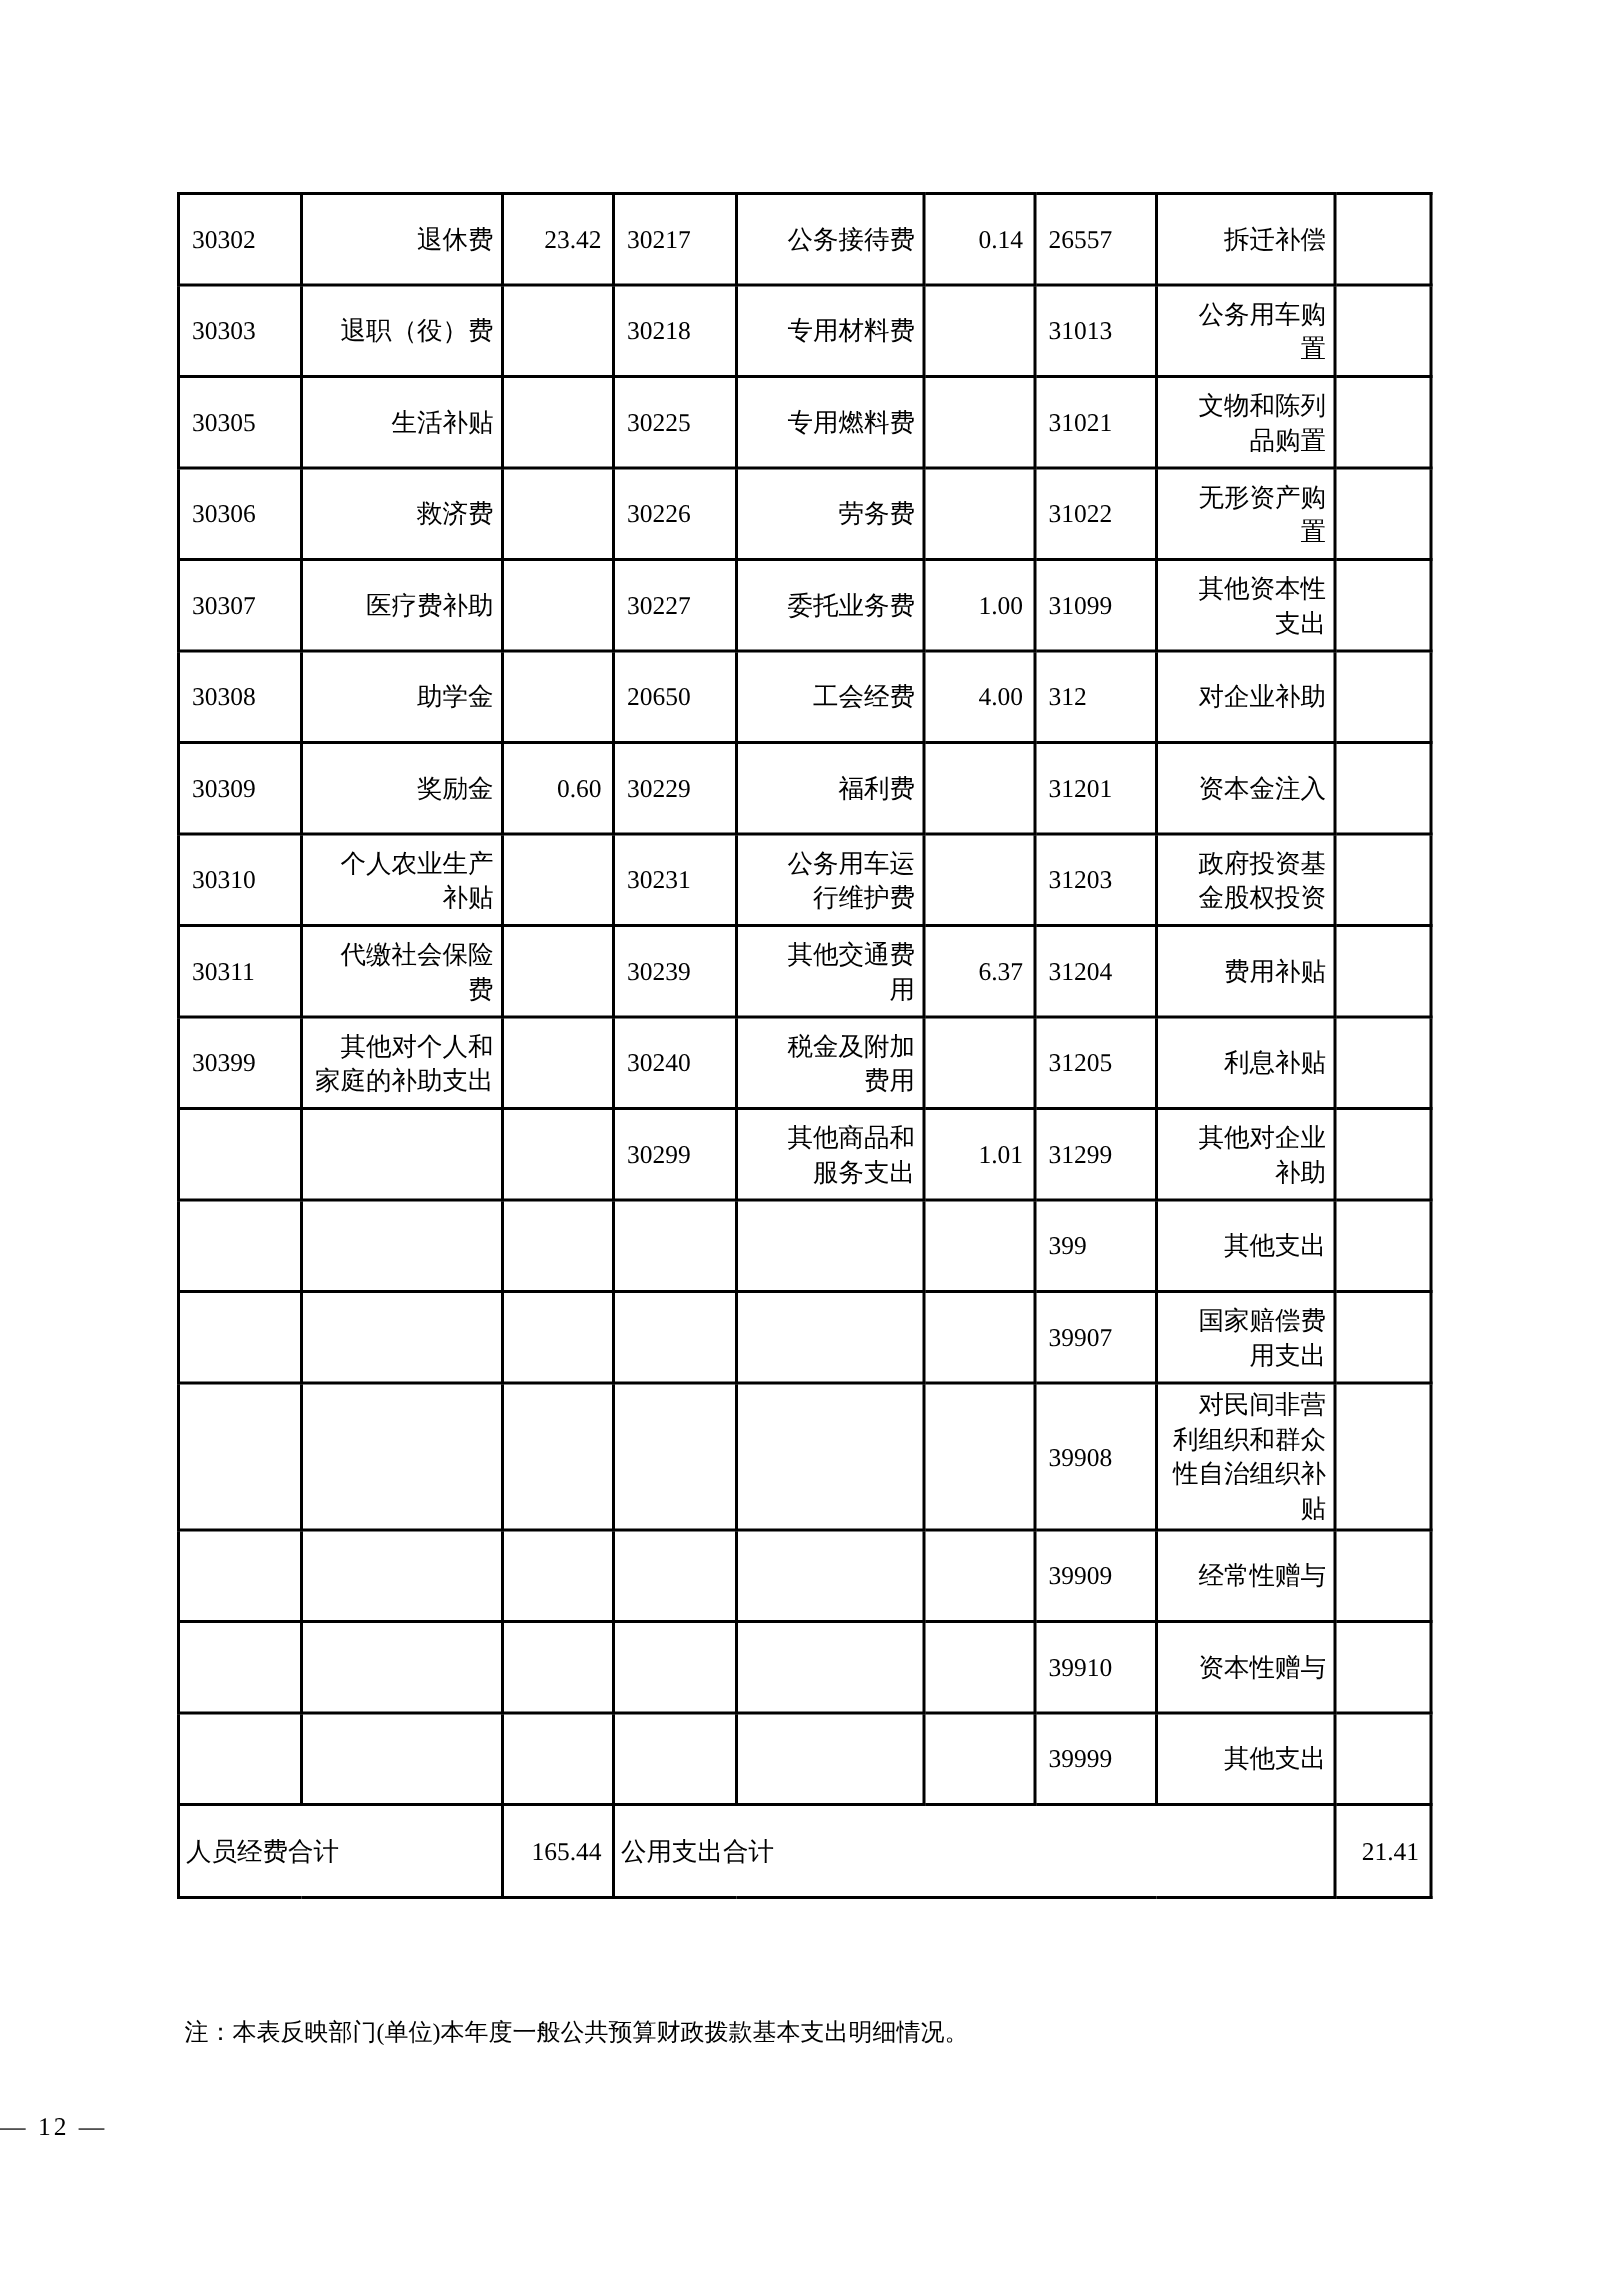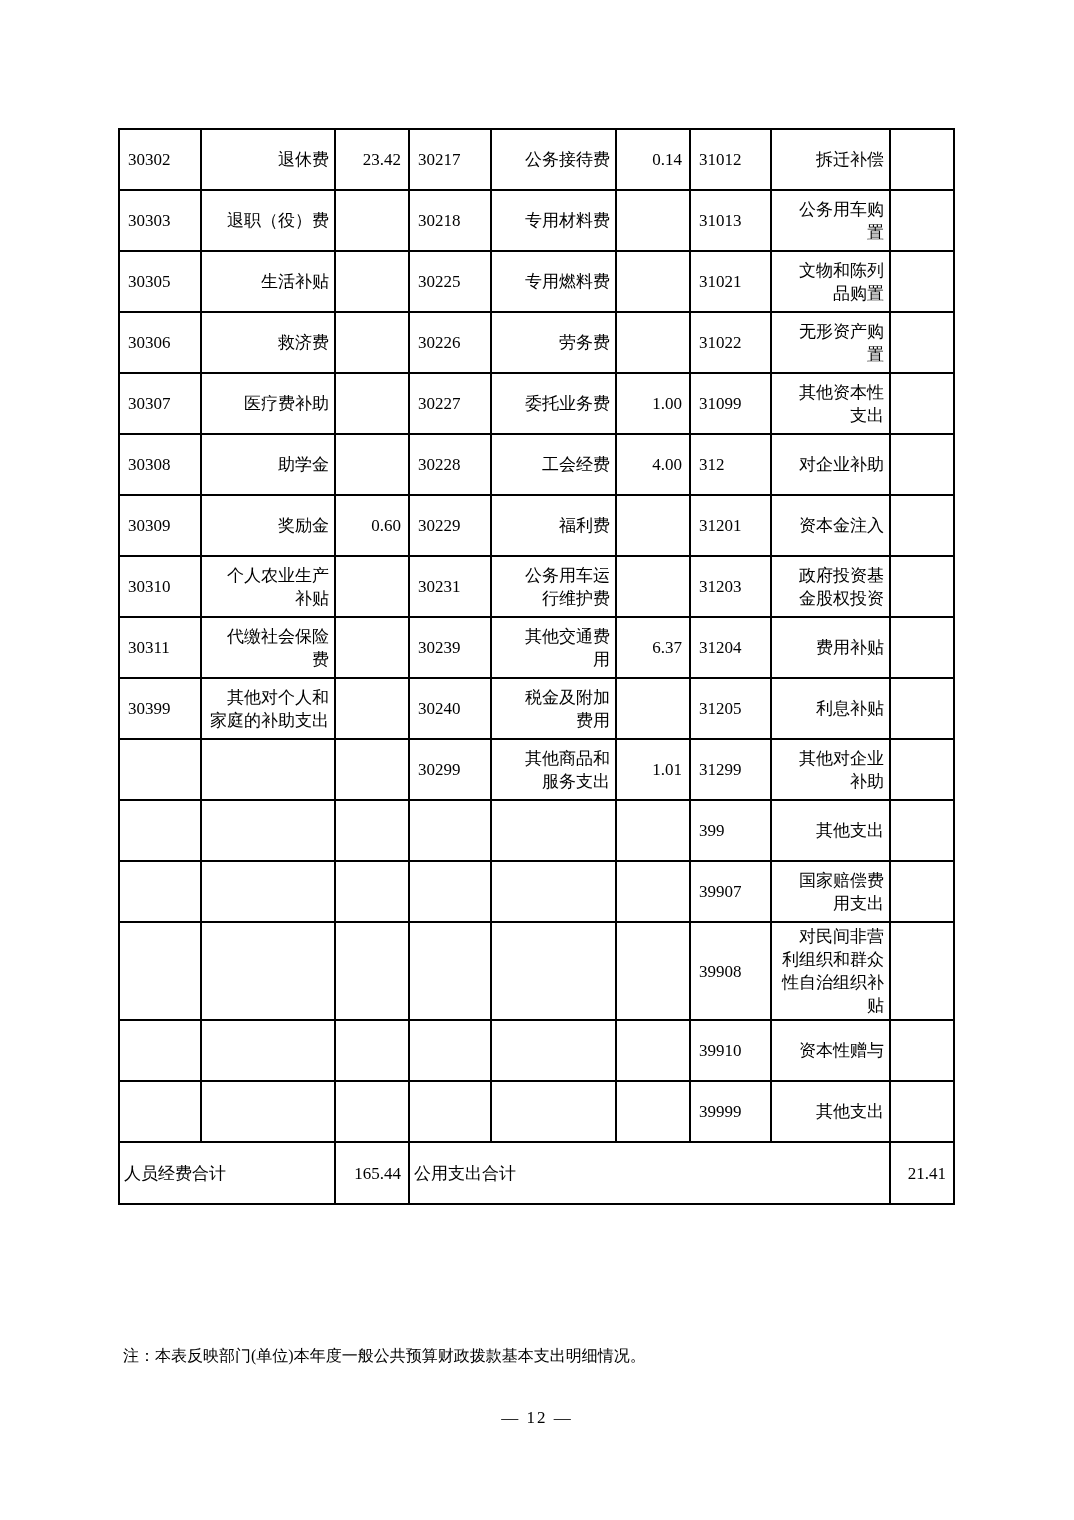--- a/index.html
+++ b/index.html
@@ -70,21 +70,21 @@
     top: 1345px;
     width: 840px;
     font-size: 16px;
     line-height: 22px;
   }
   .page-number {
     position: absolute;
     left: 0;
     top: 1408px;
     width: 1074px;
-    text-align: center;
+    text-align: left;
     font-size: 17px;
     letter-spacing: 2px;
   }
 </style>
 </head>
 <body>
 
 <div class="table-wrap">
   <table class="budget">
     <colgroup>
@@ -99,21 +99,21 @@
       <col style="width:64px">
     </colgroup>
     <tbody>
         <tr>
           <td class="code">30302</td>
           <td class="name">退休费</td>
           <td class="amount">23.42</td>
           <td class="code">30217</td>
           <td class="name">公务接待费</td>
           <td class="amount">0.14</td>
-          <td class="code">31012</td>
+          <td class="code">26557</td>
           <td class="name">拆迁补偿</td>
           <td class="amount"></td>
         </tr>
         <tr>
           <td class="code">30303</td>
           <td class="name">退职（役）费</td>
           <td class="amount"></td>
           <td class="code">30218</td>
           <td class="name">专用材料费</td>
           <td class="amount"></td>
@@ -151,21 +151,21 @@
           <td class="name">委托业务费</td>
           <td class="amount">1.00</td>
           <td class="code">31099</td>
           <td class="name">其他资本性支出</td>
           <td class="amount"></td>
         </tr>
         <tr>
           <td class="code">30308</td>
           <td class="name">助学金</td>
           <td class="amount"></td>
-          <td class="code">30228</td>
+          <td class="code">20650</td>
           <td class="name">工会经费</td>
           <td class="amount">4.00</td>
           <td class="code hdr">312</td>
           <td class="name hdr">对企业补助</td>
           <td class="amount"></td>
         </tr>
         <tr>
           <td class="code">30309</td>
           <td class="name">奖励金</td>
           <td class="amount">0.60</td>
@@ -244,20 +244,31 @@
         </tr>
         <tr class="tall">
           <td class="code"></td>
           <td class="name"></td>
           <td class="amount"></td>
           <td class="code"></td>
           <td class="name"></td>
           <td class="amount"></td>
           <td class="code">39908</td>
           <td class="name">对民间非营利组织和群众性自治组织补贴</td>
+          <td class="amount"></td>
+        </tr>
+        <tr>
+          <td class="code"></td>
+          <td class="name"></td>
+          <td class="amount"></td>
+          <td class="code"></td>
+          <td class="name"></td>
+          <td class="amount"></td>
+          <td class="code">39909</td>
+          <td class="name">经常性赠与</td>
           <td class="amount"></td>
         </tr>
         <tr>
           <td class="code"></td>
           <td class="name"></td>
           <td class="amount"></td>
           <td class="code"></td>
           <td class="name"></td>
           <td class="amount"></td>
           <td class="code">39910</td>

